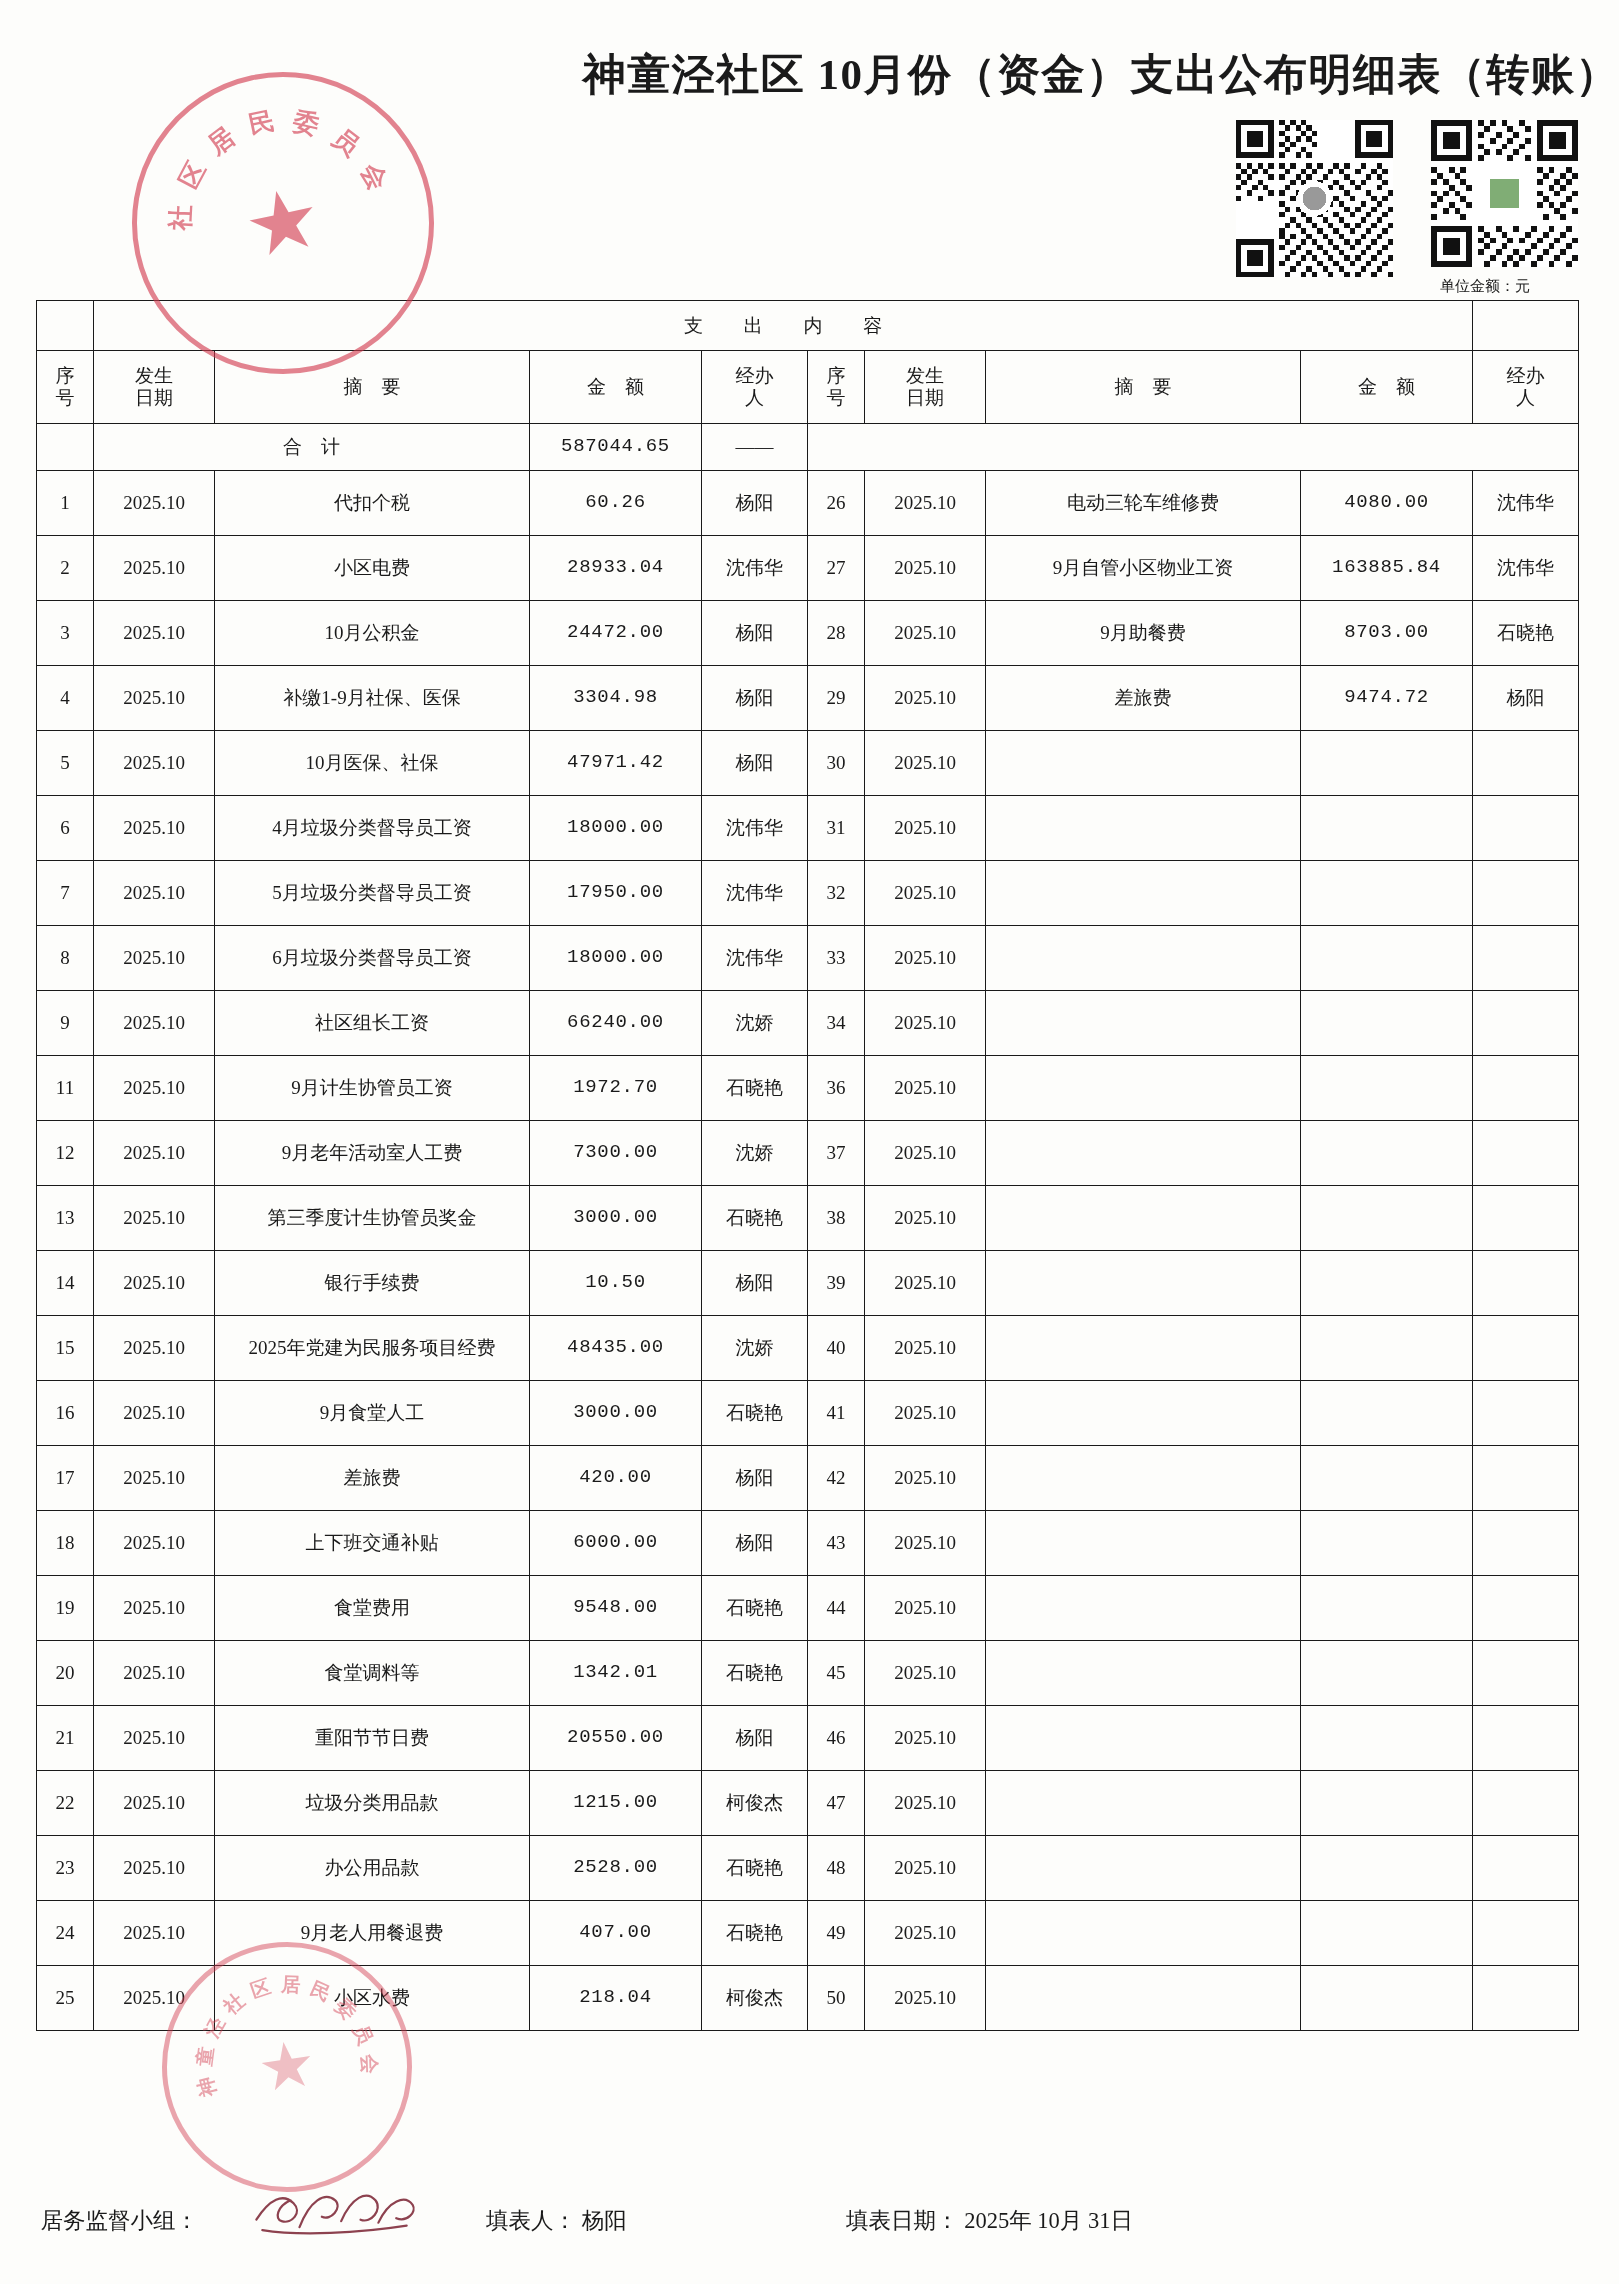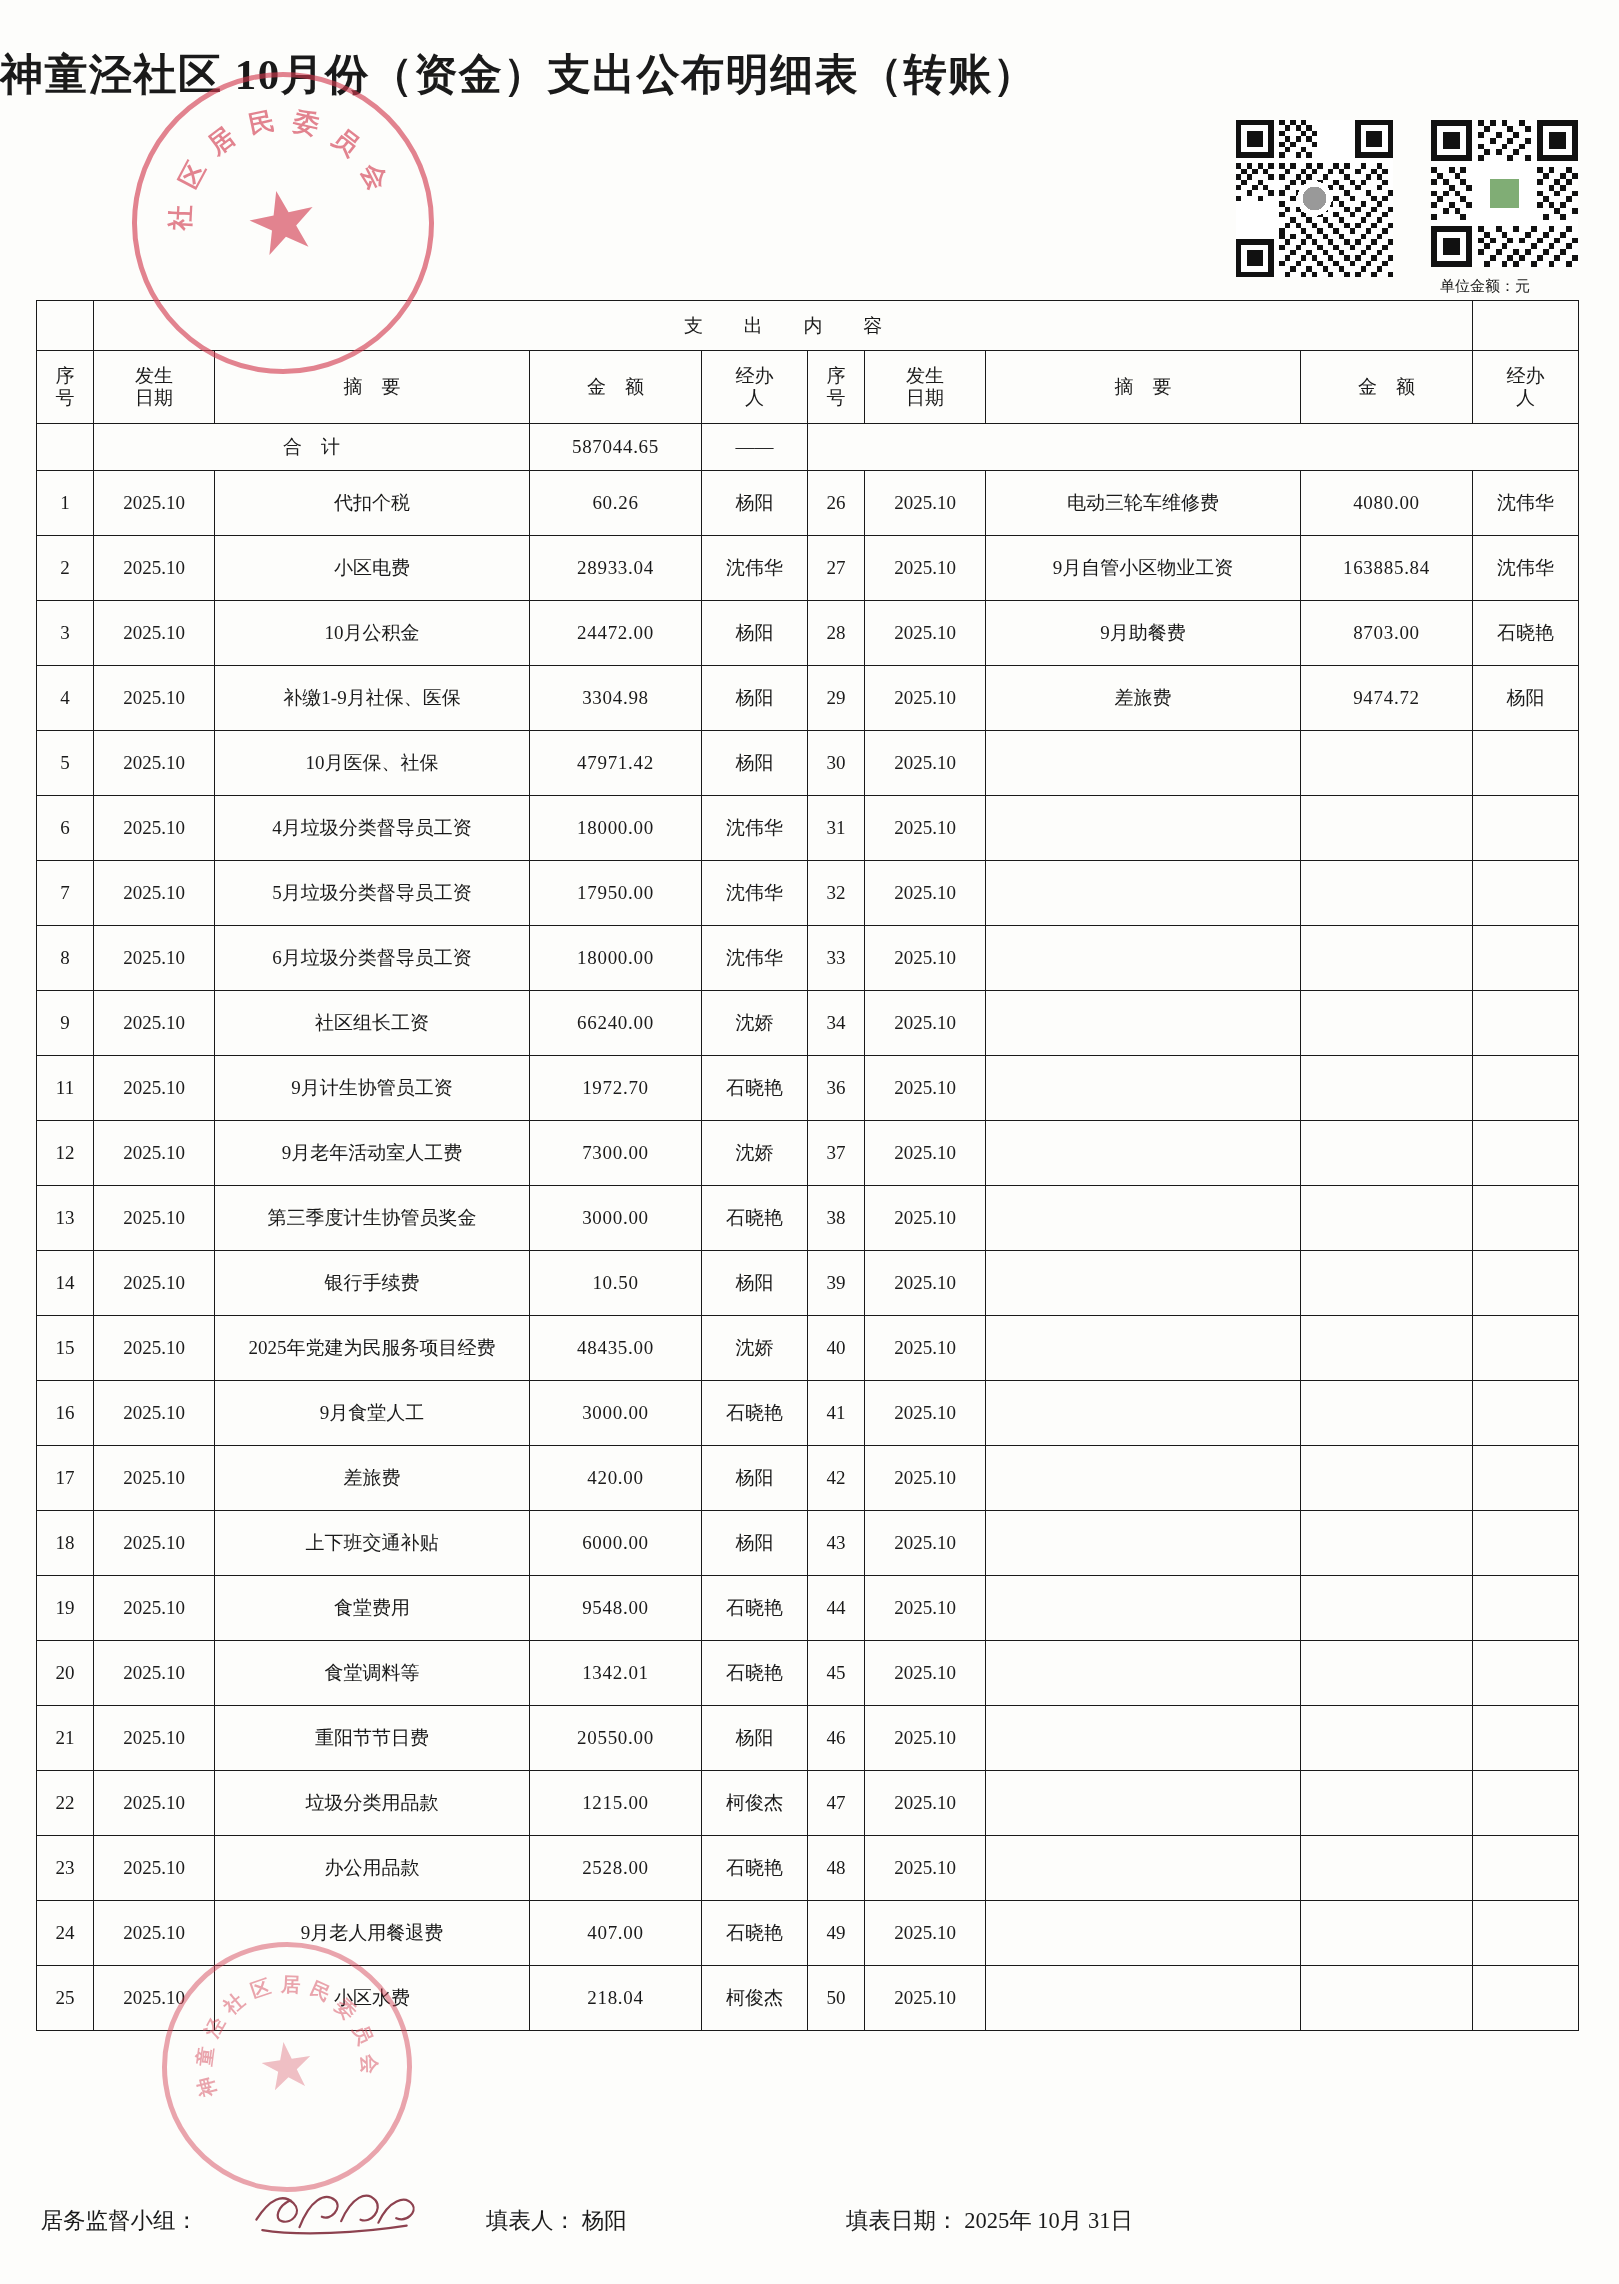--- a/index.html
+++ b/index.html
@@ -19,21 +19,21 @@
     position: absolute;
     inset: 0;
     background: #fdfdfb;
   }
   
   .title {
     position: absolute;
     top: 46px;
     left: 0;
     width: 1620px;
-    text-align: left;
+    text-align: right;
     font-size: 43px;
     font-weight: bold;
     letter-spacing: 1.5px;
     white-space: nowrap;
   }
   
   .qr {
     position: absolute;
     background: #ffffff;
   }
@@ -87,21 +87,21 @@
   }
   .c-seq { width: 57px; }
   .c-date { width: 121px; }
   .c-desc { width: 315px; }
   .c-amt { width: 172px; }
   .c-per { width: 106px; }
   .seq-vert {
     font-size: 19px;
     line-height: 1.05;
   }
-  .amt { text-align: center; font-family: Liberation Serif, serif; letter-spacing: 0.7px; }
+  .amt { text-align: center; font-family: Liberation Mono, monospace; letter-spacing: 0.7px; }
   .desc-small { font-size: 18px; }
   
   .footer {
     position: absolute;
     top: 2205px;
     left: 36px;
     width: 1548px;
     font-size: 22.5px;
   }
   .footer span { display: inline-block; }

